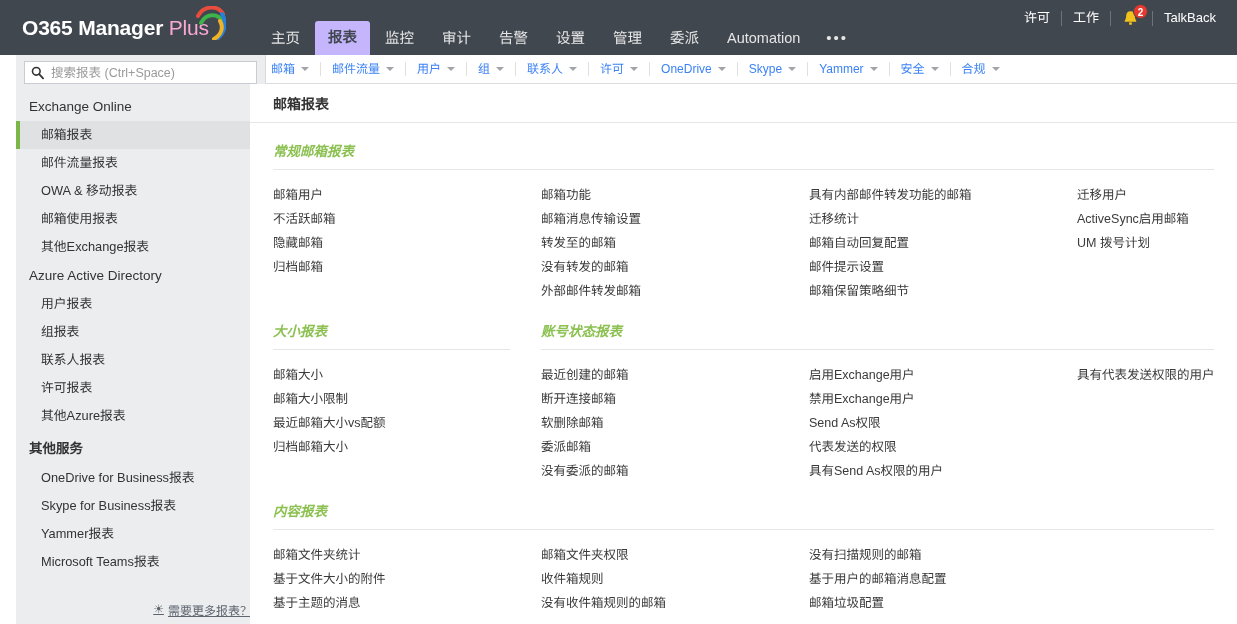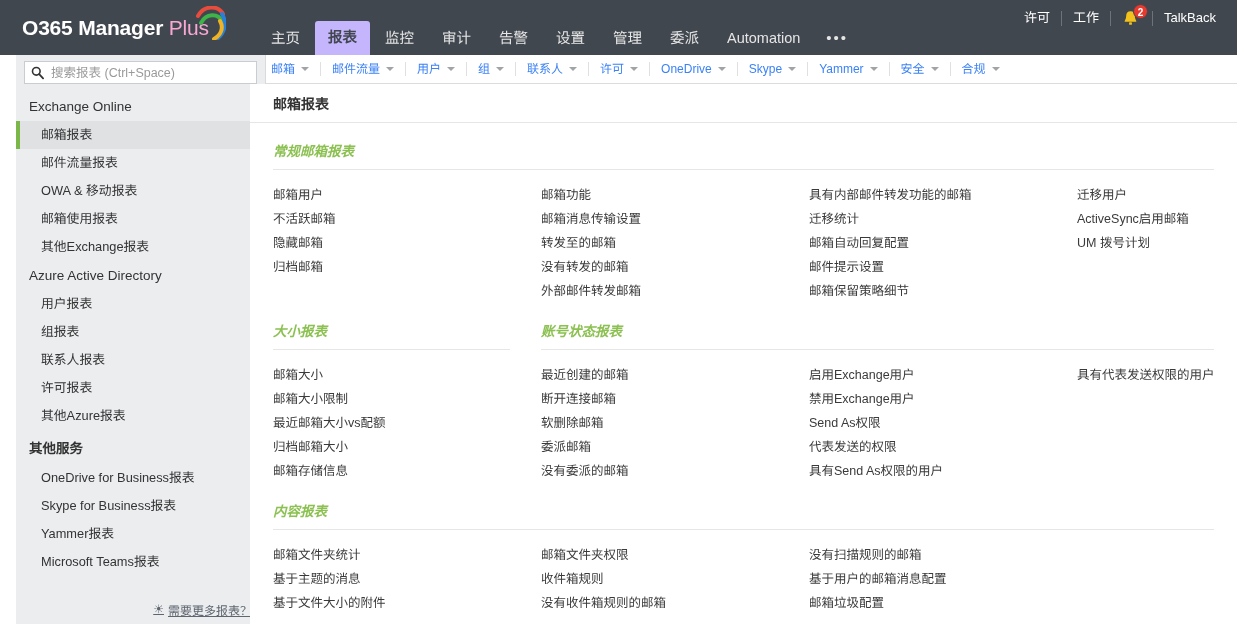--- a/index.html
+++ b/index.html
@@ -412,21 +412,20 @@
       <div class="sec-head-row">
         <div class="sec-head" style="width:237px;margin-right:31px">大小报表</div>
         <div class="sec-head" style="width:673px">账号状态报表</div>
       </div>
       <div class="cols">
         <div class="col">
           <div class="report-link">邮箱大小</div>
           <div class="report-link">邮箱大小限制</div>
           <div class="report-link">最近邮箱大小vs配额</div>
           <div class="report-link">归档邮箱大小</div>
-          <div class="report-link">邮箱存储信息</div>
         </div>
         <div class="col">
           <div class="report-link">最近创建的邮箱</div>
           <div class="report-link">断开连接邮箱</div>
           <div class="report-link">软删除邮箱</div>
           <div class="report-link">委派邮箱</div>
           <div class="report-link">没有委派的邮箱</div>
         </div>
         <div class="col">
           <div class="report-link">启用Exchange用户</div>
@@ -441,22 +440,22 @@
       </div>
     </div>
 
     <div class="section">
       <div class="sec-head-row">
         <div class="sec-head" style="width:941px">内容报表</div>
       </div>
       <div class="cols">
         <div class="col">
           <div class="report-link">邮箱文件夹统计</div>
+          <div class="report-link">基于文件大小的附件</div>
           <div class="report-link">基于主题的消息</div>
-          <div class="report-link">基于文件大小的附件</div>
         </div>
         <div class="col">
           <div class="report-link">邮箱文件夹权限</div>
           <div class="report-link">收件箱规则</div>
           <div class="report-link">没有收件箱规则的邮箱</div>
         </div>
         <div class="col">
           <div class="report-link">没有扫描规则的邮箱</div>
           <div class="report-link">基于用户的邮箱消息配置</div>
           <div class="report-link">邮箱垃圾配置</div>

